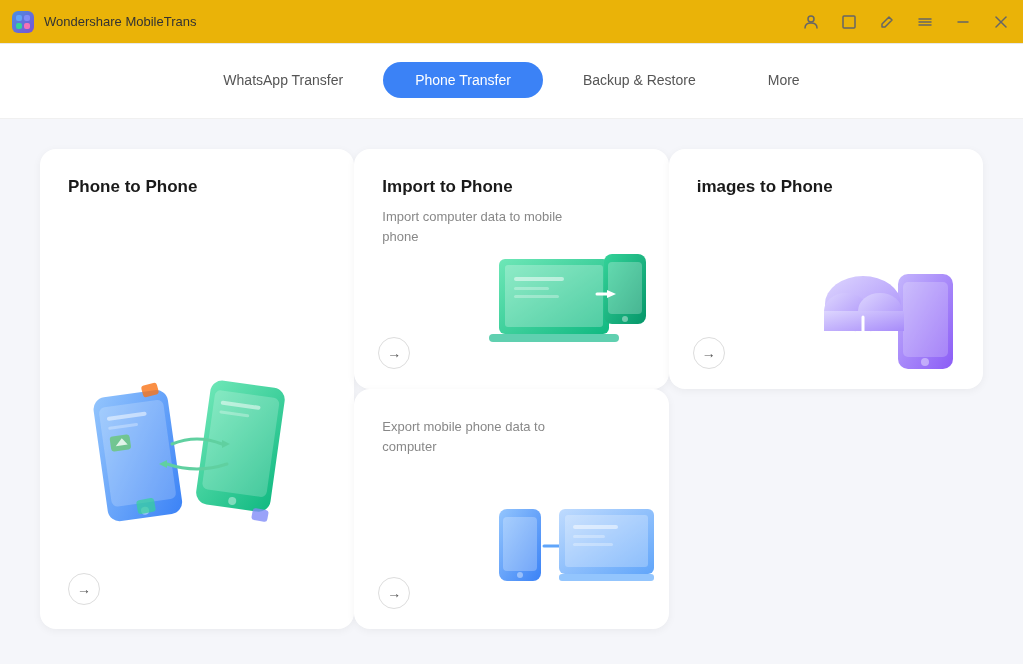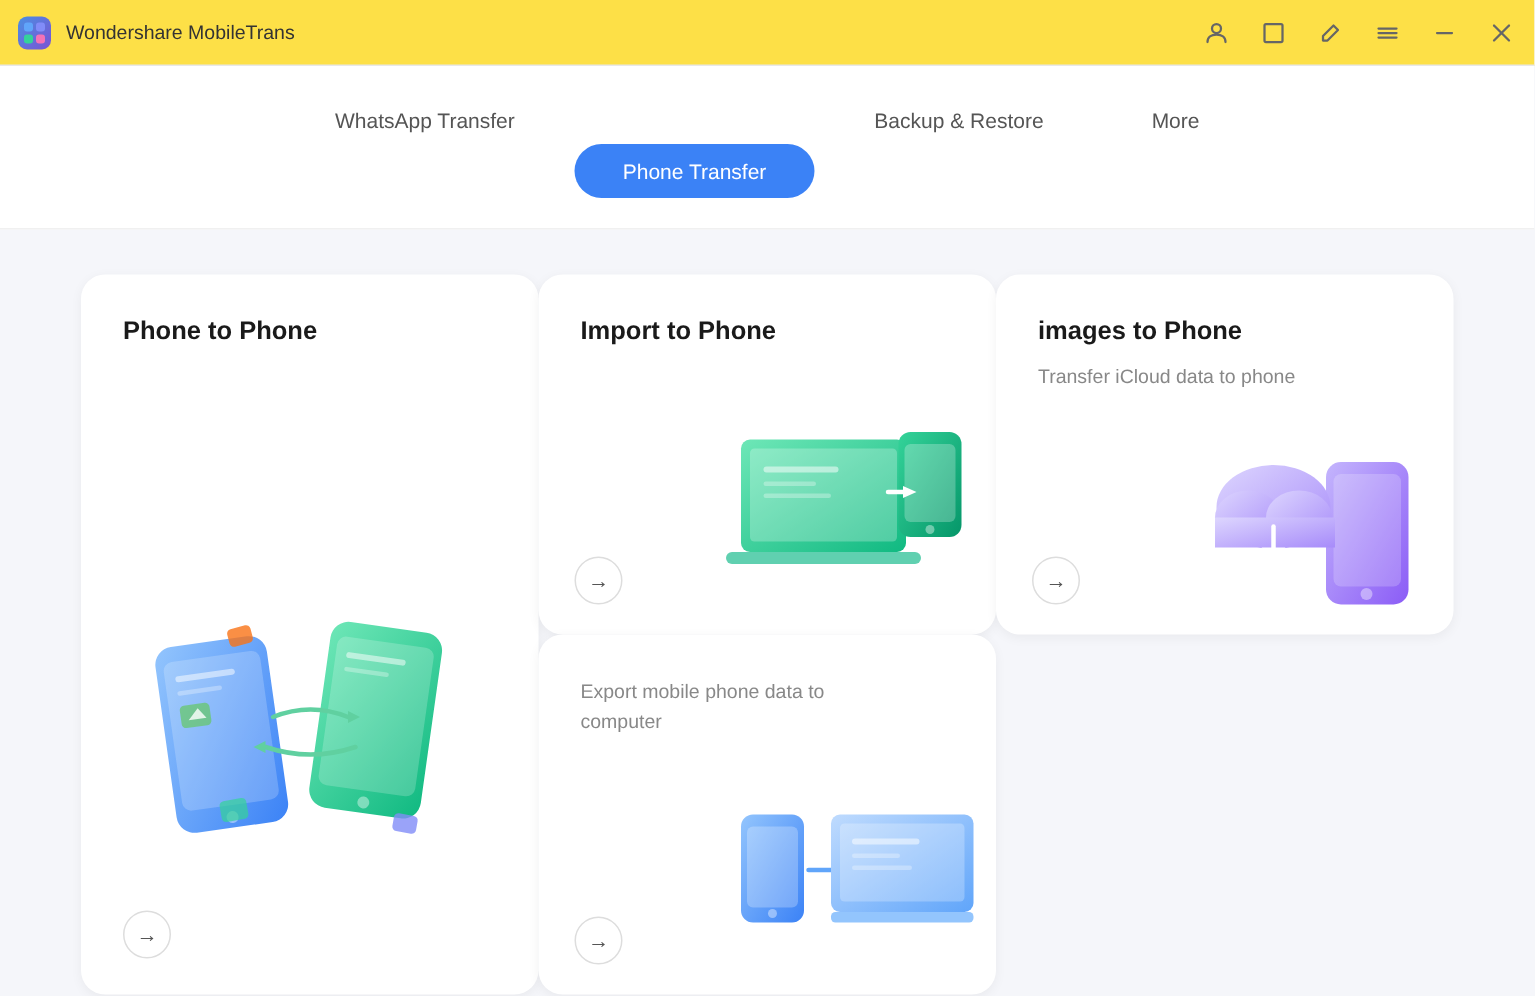--- a/index.html
+++ b/index.html
@@ -11,21 +11,21 @@
       height: 664px;
       overflow: hidden;
       user-select: none;
     }
 
     
     .title-bar {
       display: flex;
       align-items: center;
       justify-content: space-between;
-      background: #fde047;
+      background: #eab308;
       height: 44px;
       padding: 0 12px;
       border-bottom: 1px solid #e8e8e8;
     }
 
     .title-bar-left {
       display: flex;
       align-items: center;
       gap: 10px;
     }
@@ -85,26 +85,25 @@
       cursor: pointer;
       transition: all 0.2s;
       border: none;
       background: transparent;
       color: #555;
     }
 
     .nav-tab.active {
       background: #3b82f6;
       color: #ffffff;
-      margin-top: 34px;
     }
 
     
     .main-content {
-      padding: 30px 54px;
+      padding: 30px 40px;
       display: grid;
       grid-template-columns: 1fr 1fr 1fr;
       grid-template-rows: 1fr 1fr;
       height: calc(664px - 44px - 80px);
     }
 
     
     .card {
       background: #ffffff;
       border-radius: 16px;
@@ -267,20 +266,21 @@
       </svg>
     </div>
 
     <div class="arrow-btn" style="bottom:24px;">
       <span>→</span>
     </div>
   </div>
 
   <div class="card">
     <div class="card-title">Import to Phone</div>
+    <div class="card-desc">Import computer data to mobile phone</div>
 
     <div style="position:absolute; right:10px; bottom:10px; width:170px; height:130px;">
       <svg viewBox="0 0 170 130" xmlns="http://www.w3.org/2000/svg" style="width:100%;height:100%;">
 
         <g transform="translate(0,10)">
           <rect x="10" y="0" width="110" height="75" rx="6" fill="url(#laptopGrad)"></rect>
           <rect x="16" y="6" width="98" height="62" rx="3" fill="rgba(255,255,255,0.25)"></rect>
           <rect x="0" y="75" width="130" height="8" rx="4" fill="#60d0b0"></rect>
 
           <rect x="25" y="18" width="50" height="4" rx="2" fill="rgba(255,255,255,0.5)"></rect>
@@ -310,21 +310,20 @@
       </svg>
     </div>
 
     <div class="arrow-btn" style="bottom:20px; left:24px;">
       <span>→</span>
     </div>
   </div>
 
   <div class="card">
     <div class="card-title">images to Phone</div>
-    <div class="card-desc">Transfer iCloud data to phone</div>
 
     <div style="position:absolute; right:5px; bottom:5px; width:170px; height:140px;">
       <svg viewBox="0 0 170 140" xmlns="http://www.w3.org/2000/svg" style="width:100%;height:100%;">
 
         <g transform="translate(90,30)">
           <rect x="0" y="0" width="55" height="95" rx="10" fill="url(#phoneGradPurp)"></rect>
           <rect x="5" y="8" width="45" height="75" rx="5" fill="rgba(255,255,255,0.2)"></rect>
           <circle cx="27" cy="88" r="4" fill="rgba(255,255,255,0.4)"></circle>
         </g>
 

